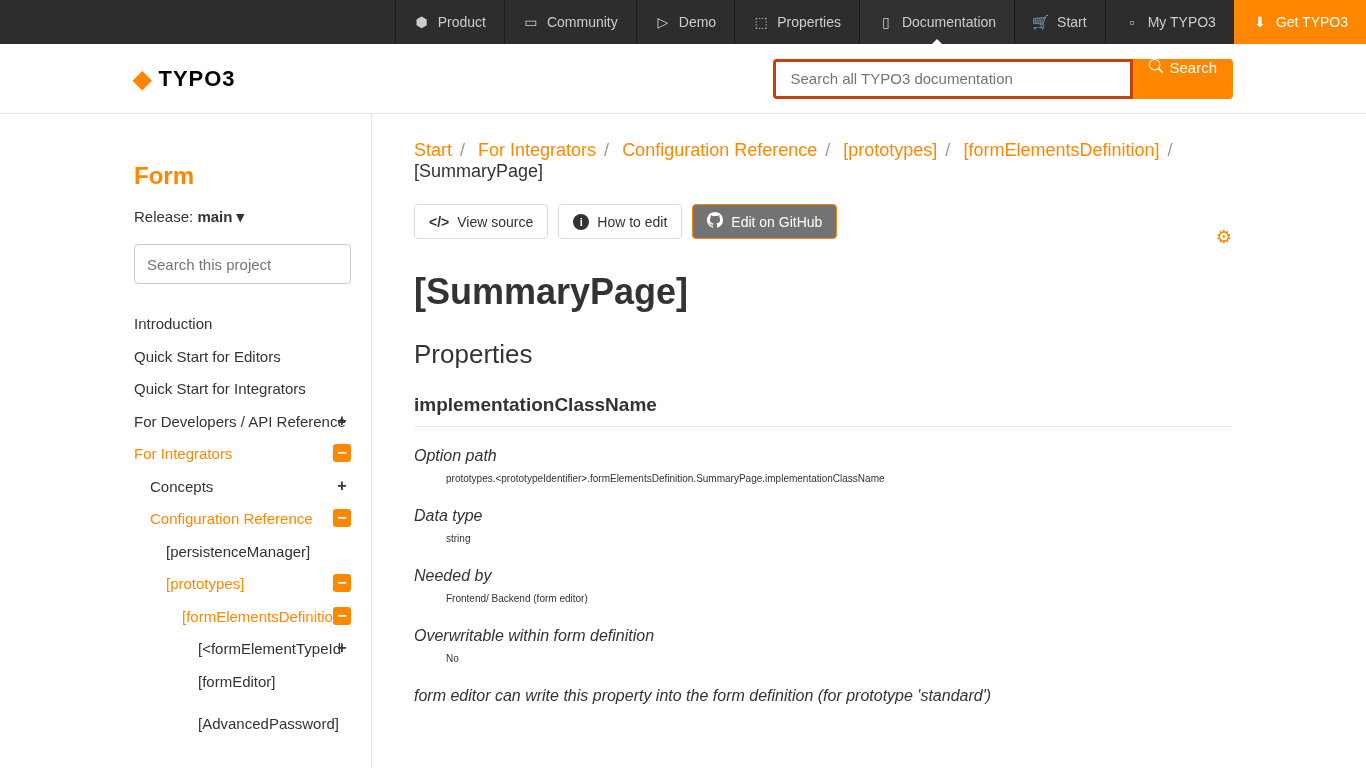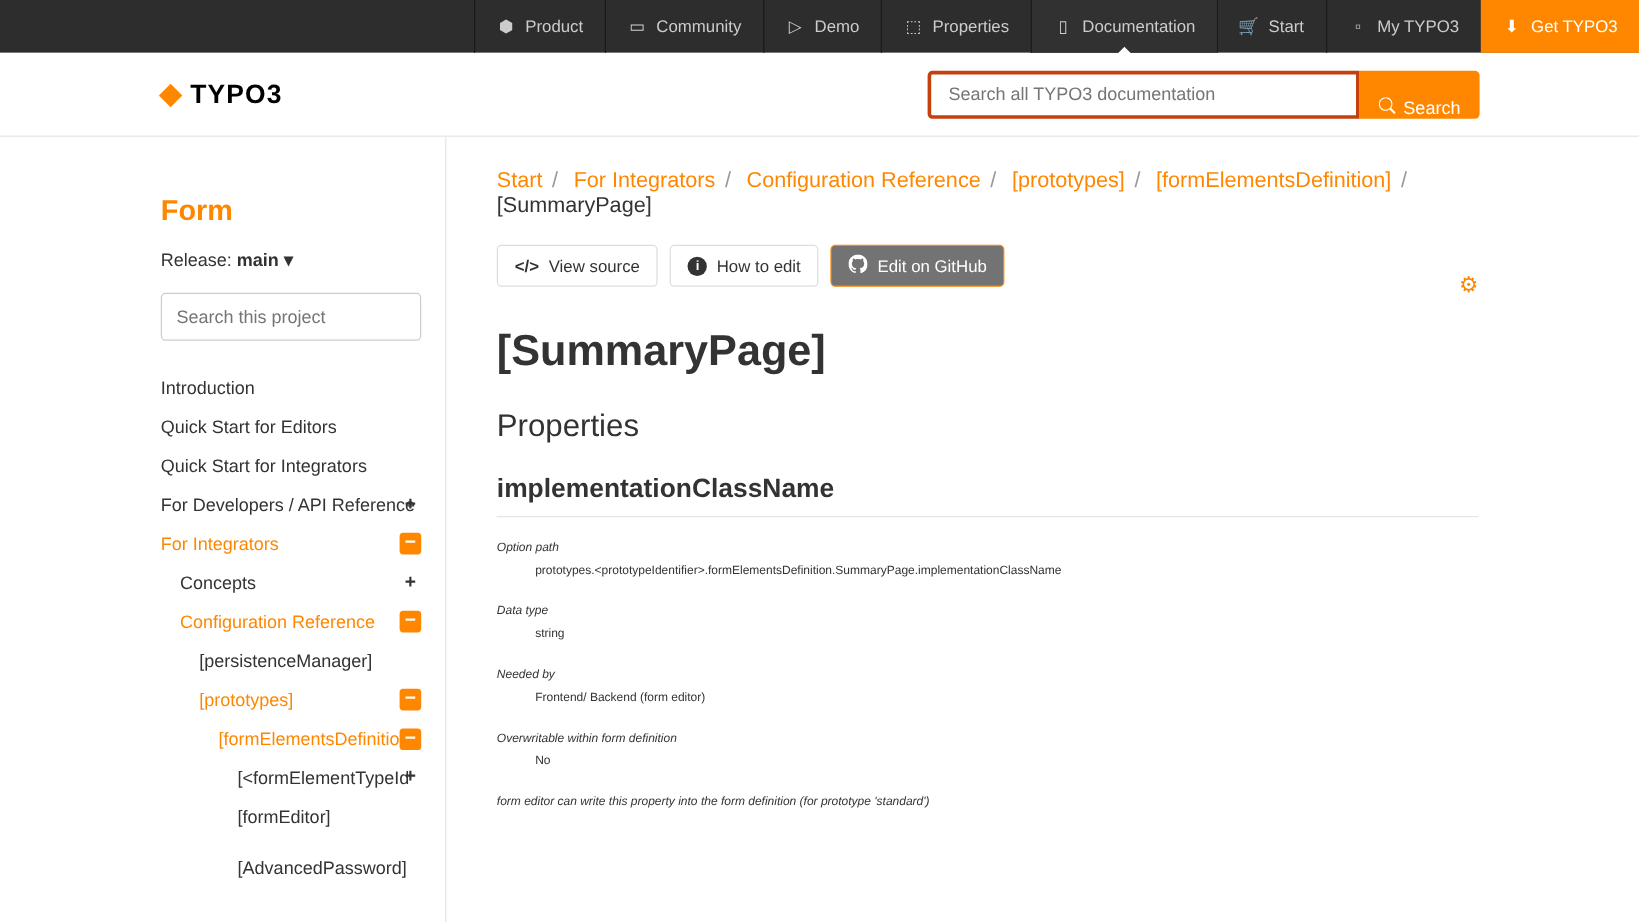--- a/index.html
+++ b/index.html
@@ -14,21 +14,21 @@
 .topnav-item.primary{background:#ff8700;color:#fff;border-left:none}
 .topnav-icon{width:16px;height:16px;display:inline-flex;align-items:center;justify-content:center;font-size:14px}
 
 
 .header{height:70px;border-bottom:1px solid #e4e4e4;background:#fff;display:flex;align-items:center;justify-content:space-between;padding:0 0 0 0}
 .header-inner{width:1100px;margin:0 auto;display:flex;align-items:center;justify-content:space-between}
 .logo{display:flex;align-items:center;gap:6px;font-weight:700;font-size:22px;color:#000;letter-spacing:1px}
 .logo-mark{color:#ff8700;font-size:24px}
 .search-wrap{display:flex}
 .search-input{width:360px;height:40px;padding:0 14px;border:3px solid #c2410c;border-radius:4px 0 0 4px;font-size:15px}
-.search-btn{height:40px;padding:0 16px;background:#ff8700;color:#fff;border:none;border-radius:0 4px 4px 0;font-size:15px;cursor:pointer;display:flex;align-items:flex-end;gap:6px}
+.search-btn{height:40px;padding:0 16px;background:#ff8700;color:#fff;border:none;border-radius:0 4px 4px 0;font-size:15px;cursor:pointer;display:flex;align-items:flex-start;gap:6px}
 
 
 .layout{display:flex}
 .sidebar{width:372px;border-right:1px solid #e4e4e4;padding:28px 20px 40px 134px;min-height:calc(100vh - 114px)}
 .main{flex:1;padding:26px 134px 40px 42px;position:relative}
 
 
 .sb-title{color:#ff8700;font-size:24px;font-weight:600;margin-bottom:18px}
 .sb-release{font-size:15px;margin-bottom:18px}
 .sb-release select,.sb-release-val{font-weight:600;cursor:pointer}
@@ -53,24 +53,24 @@
 .act-btn{display:inline-flex;align-items:center;gap:8px;padding:7px 14px;border:1px solid #ddd;border-radius:4px;background:#fff;font-size:14px;cursor:pointer;color:#333}
 .act-btn.primary{background:#737373;color:#fff;border-color:#ff8700}
 .act-icon{font-weight:700}
 
 
 .gear{position:absolute;right:134px;top:112px;color:#ff8700;font-size:18px;cursor:pointer}
 
 
 h1{font-size:36px;font-weight:700;margin:22px 0 26px}
 h2{font-size:26px;font-weight:400;margin:20px 0 24px}
-h3{font-size:22px;font-weight:700;margin:18px 0 10px}
+h3{font-size:19px;font-weight:700;margin:18px 0 10px}
 .section-line{border-top:1px solid #e4e4e4;margin-top:8px;padding-top:0}
 .prop dl{margin-top:18px}
-.prop dt{font-style:italic;font-size:10px;margin-top:20px;margin-bottom:6px}
+.prop dt{font-style:italic;font-size:16px;margin-top:20px;margin-bottom:6px}
 .prop dd{font-size:10px;margin-left:32px;line-height:1.6}
 </style>
 </head>
 <body>
 
 <nav class="topnav">
   <div class="topnav-item">
       <span class="topnav-icon">⬢</span>
       <span>Product</span>
     </div>

